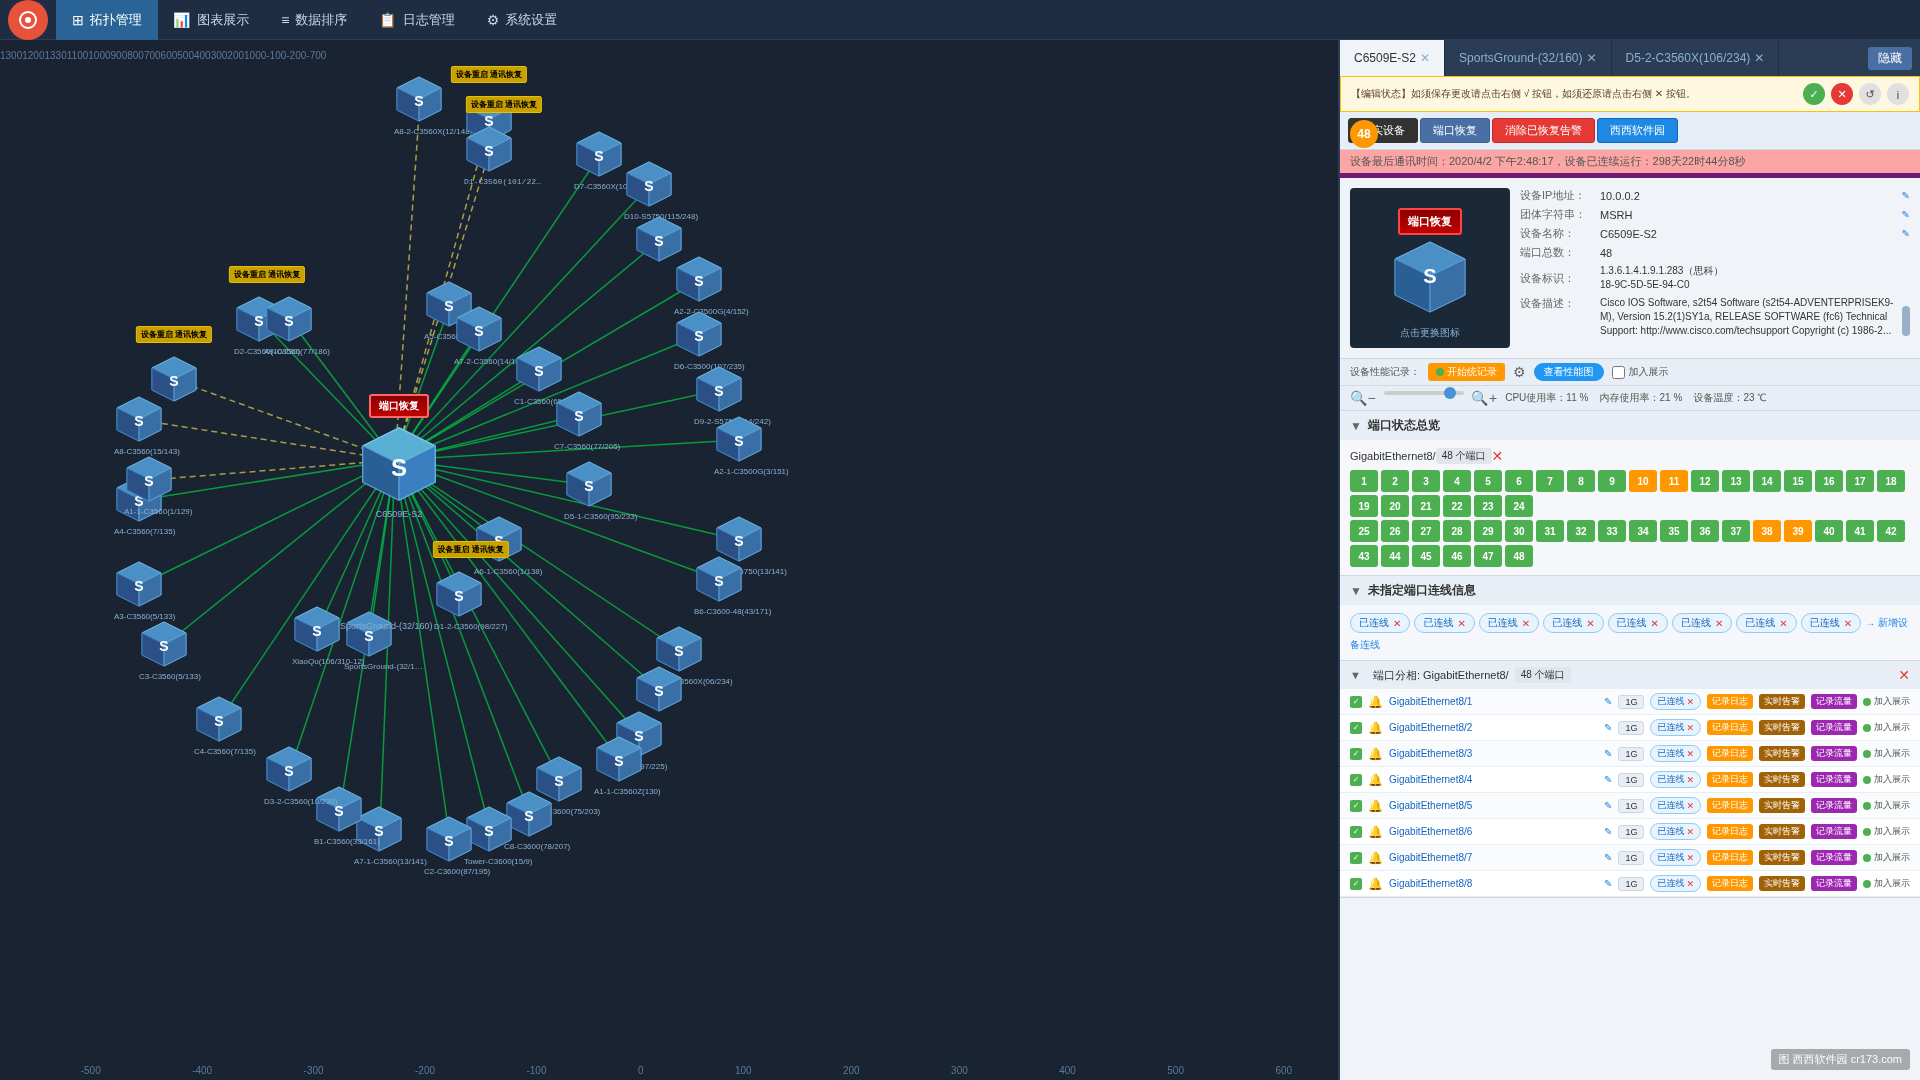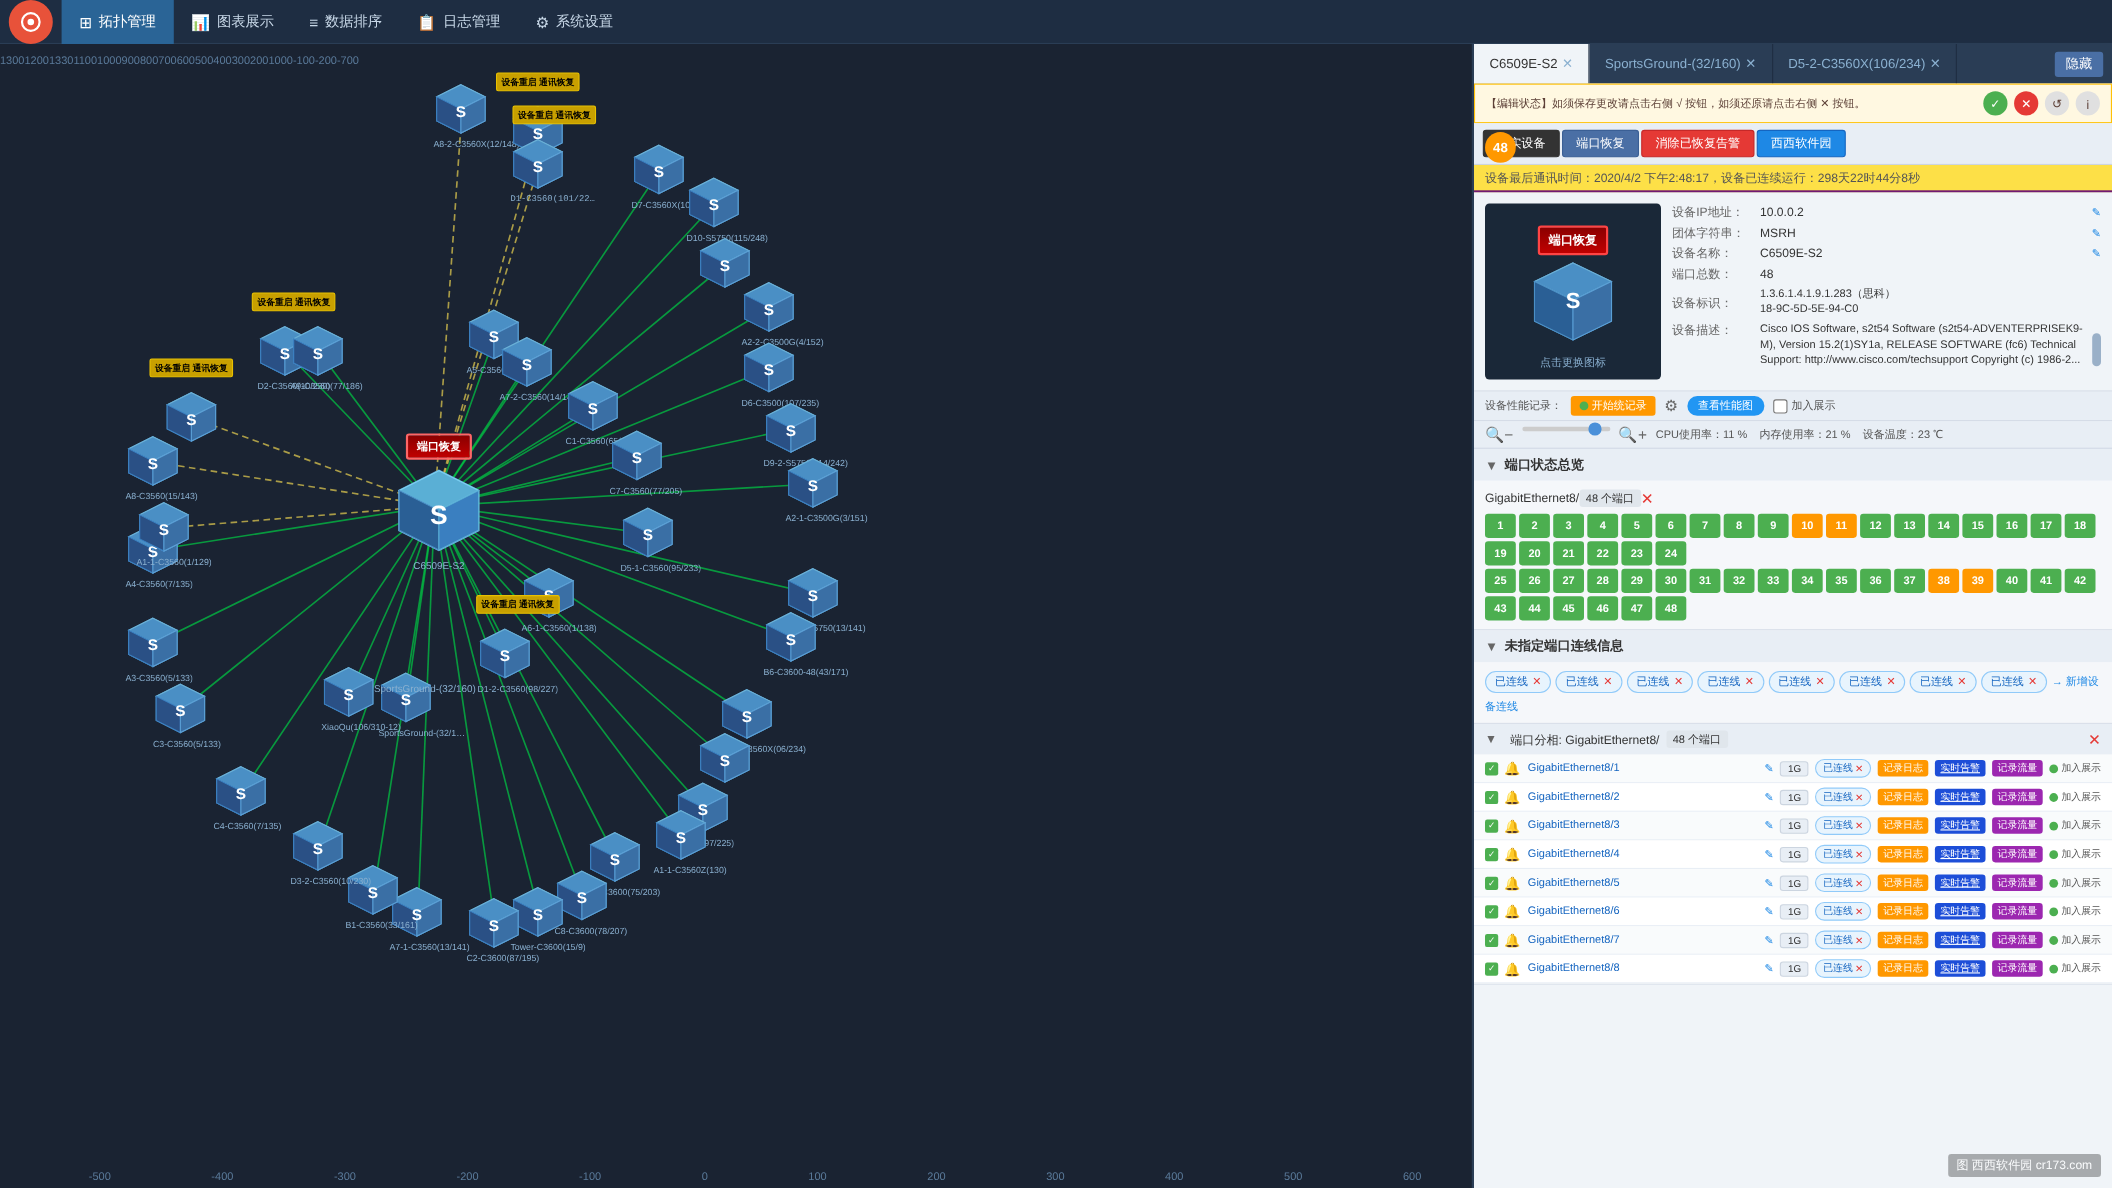--- a/index.html
+++ b/index.html
@@ -46,21 +46,21 @@
     .edit-icon { width: 22px; height: 22px; border-radius: 50%; display: flex; align-items: center; justify-content: center; cursor: pointer; background: #e0e0e0; }
 
     
     .device-toolbar { display: flex; align-items: center; gap: 2px; padding: 6px 8px; background: #e8eef5; border-bottom: 1px solid #ccd5e0; }
     .toolbar-btn { padding: 4px 12px; border: 1px solid #aaa; border-radius: 3px; background: #fff; cursor: pointer; font-size: 11px; color: #333; }
     .toolbar-btn.active { background: #333; color: #fff; border-color: #333; }
     .toolbar-btn.red { background: #e53935; color: #fff; border-color: #c62828; }
     .toolbar-btn.blue { background: #1e88e5; color: #fff; border-color: #1565c0; }
 
     
-    .last-comm { padding: 4px 10px; font-size: 11px; color: #555; background: #fde047; border-bottom: 2px solid #701a75; }
+    .last-comm { padding: 4px 10px; font-size: 11px; color: #555; background: #fca5a5; border-bottom: 5px solid #701a75; }
 
     
     .device-info { display: flex; padding: 10px; gap: 10px; background: #f0f4f8; border-bottom: 1px solid #d0d8e4; }
 
     .device-image { width: 160px; height: 160px; background: #1a2838; border-radius: 4px; display: flex; flex-direction: column; align-items: center; justify-content: center; position: relative; cursor: pointer; flex-shrink: 0; }
     .device-image-restore { position: absolute; top: 20px; background: linear-gradient(180deg, #8b0000, #c00000); border: 2px solid #ff4444; border-radius: 3px; padding: 4px 8px; font-size: 11px; color: #fff; font-weight: bold; }
     .device-image-caption { position: absolute; bottom: 8px; font-size: 10px; color: #8ab0d0; }
 
     .device-details { flex: 1; }
     .detail-row { display: flex; align-items: center; margin-bottom: 4px; font-size: 11px; }
@@ -114,21 +114,21 @@
     .port-row:nth-child(odd) { background: #f9fbfc; }
     .port-checkbox { width: 12px; height: 12px; background: #4caf50; border-radius: 2px; flex-shrink: 0; display: flex; align-items: center; justify-content: center; }
     .port-checkbox::after { content: '✓'; color: #fff; font-size: 8px; }
     .port-bell { color: #888; cursor: pointer; font-size: 12px; }
     .port-name { flex: 1; color: #1565c0; cursor: pointer; min-width: 130px; }
     .port-edit { color: #1e88e5; cursor: pointer; margin-left: 2px; }
     .port-speed { background: #e8eef5; border: 1px solid #ccd5e0; border-radius: 3px; padding: 1px 6px; font-size: 9px; color: #333; }
     .conn-badge { background: #e8f4fd; border: 1px solid #90caf9; border-radius: 10px; padding: 1px 6px; font-size: 9px; color: #1565c0; display: flex; align-items: center; gap: 2px; }
     .conn-badge-x { color: #e53935; cursor: pointer; }
     .log-btn { background: #ff9800; color: #fff; border: none; border-radius: 3px; padding: 1px 5px; font-size: 9px; cursor: pointer; }
-    .alert-btn { background: #1d4ed8; color: #fff; border: none; border-radius: 3px; padding: 1px 5px; font-size: 9px; cursor: pointer; text-decoration: underline; }
+    .alert-btn { background: #a16207; color: #fff; border: none; border-radius: 3px; padding: 1px 5px; font-size: 9px; cursor: pointer; }
     .flow-btn { background: #9c27b0; color: #fff; border: none; border-radius: 3px; padding: 1px 5px; font-size: 9px; cursor: pointer; }
     .join-btn-small { font-size: 9px; color: #555; display: flex; align-items: center; gap: 3px; }
     .green-dot { width: 8px; height: 8px; background: #4caf50; border-radius: 50%; }
 
     
     .watermark { position: fixed; bottom: 10px; right: 10px; opacity: 0.6; background: rgba(0,0,0,0.5); padding: 3px 8px; border-radius: 3px; font-size: 11px; color: #fff; z-index: 100; margin-top: 32px; }
 
     
     .badge-48 { position: absolute; top: 8px; left: 10px; background: #ff9800; color: #fff; border-radius: 50%; width: 28px; height: 28px; display: flex; align-items: center; justify-content: center; font-size: 12px; font-weight: bold; z-index: 20; }
 

